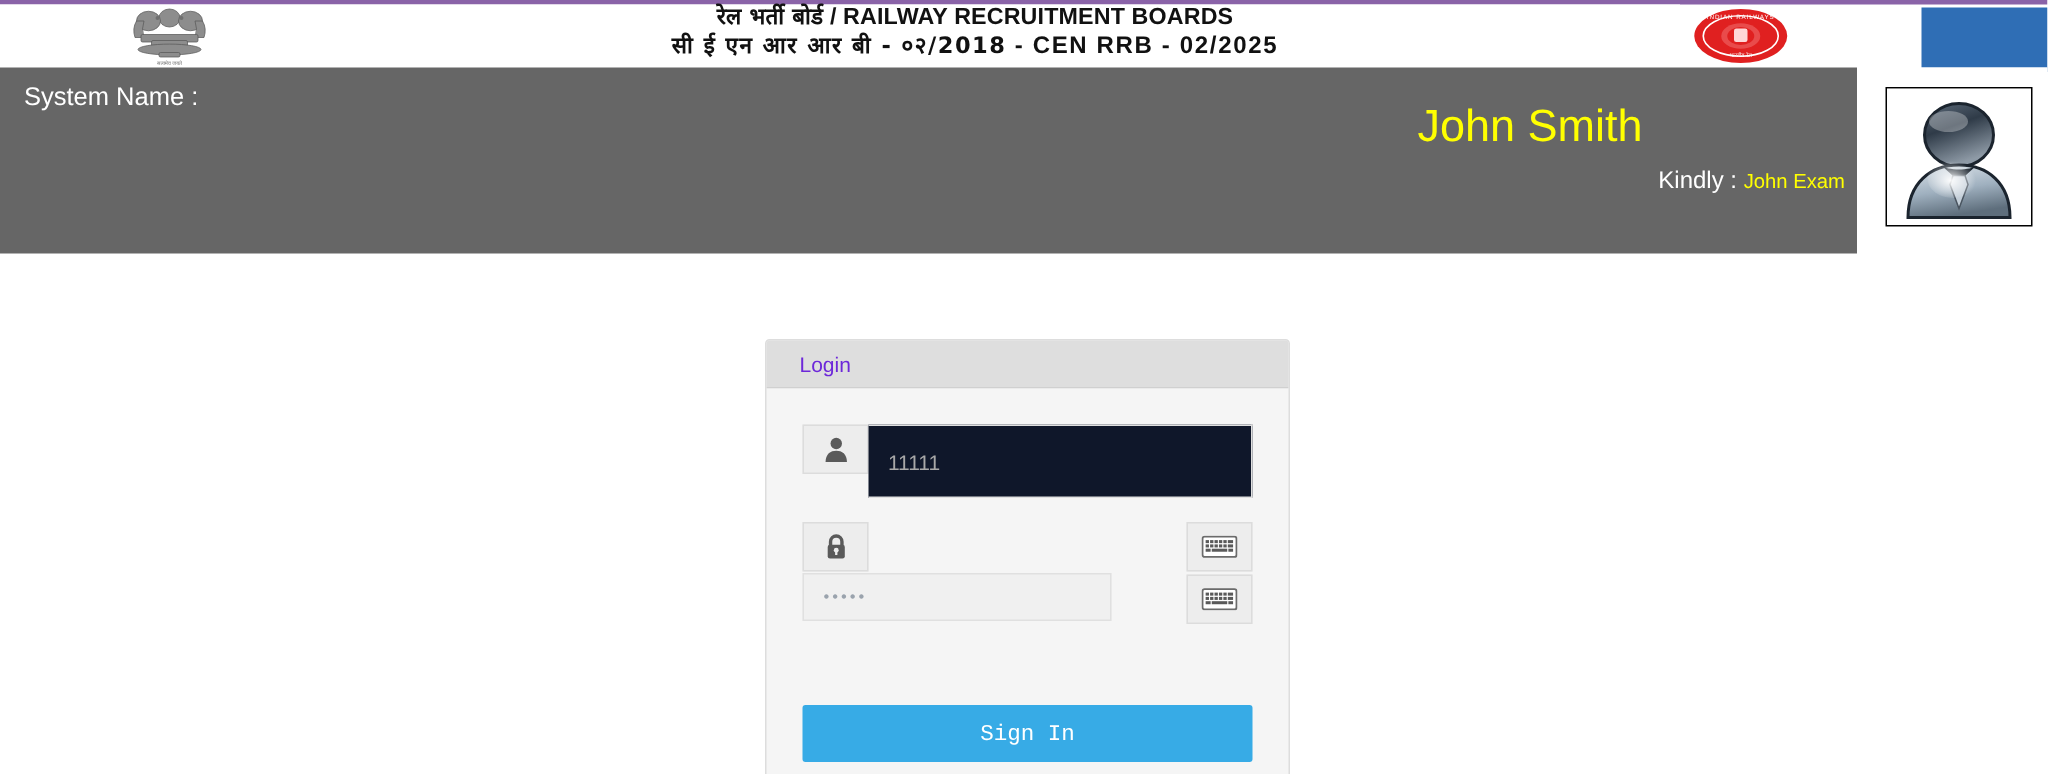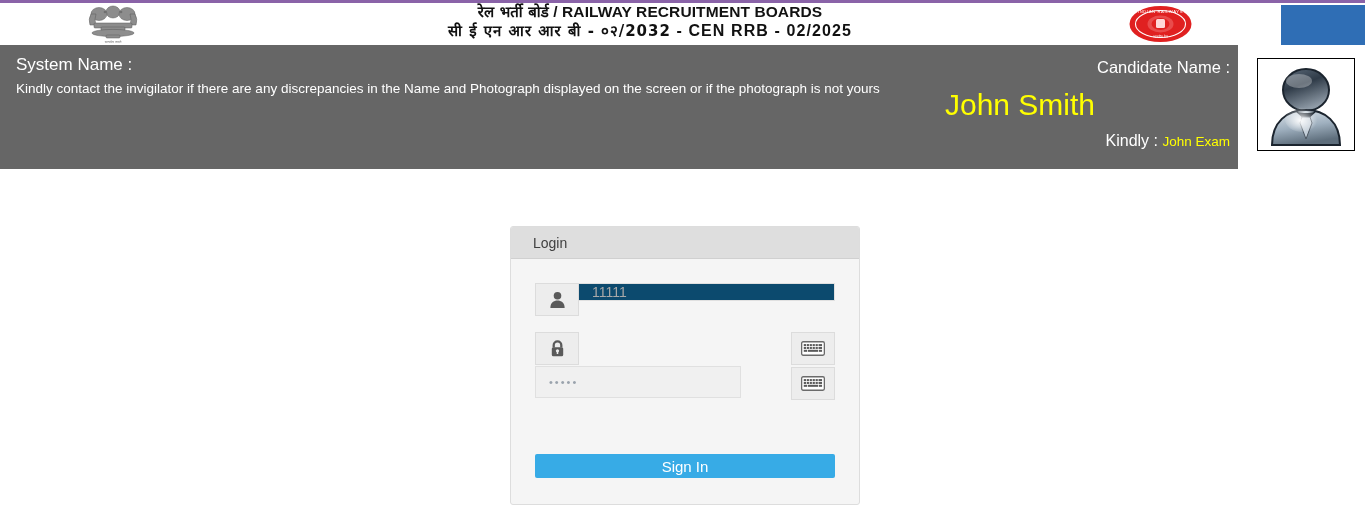--- a/index.html
+++ b/index.html
@@ -175,43 +175,43 @@
     background: #dedede;
     border-bottom: 1px solid #d0d0d0;
     border-radius: 2px 2px 0 0;
     display: flex;
     align-items: center;
     padding-left: 22px;
     box-sizing: border-box;
   }
   .login-head-title {
     font-size: 14px;
-    color: #404040;
+    color: #6d28d9;
   }
   .login-body {
     padding: 24px 24px 26px 24px;
   }
 
   .field-row {
     display: flex;
     align-items: flex-start;
   }
   .icon-box {
     width: 44px; height: 33px;
     background: #ededed;
     border: 1px solid #dcdcdc;
     box-sizing: border-box;
     display: flex;
     align-items: center;
     justify-content: center;
     flex: 0 0 auto;
   }
   .text-input {
-    height: 18px;
-    background: #0c4a6e;
+    height: 49px;
+    background: #0f172a;
     border: 1px solid #e0e0e0;
     border-left: none;
     box-sizing: border-box;
     display: flex;
     align-items: center;
     padding-left: 13px;
     font-size: 14px;
     color: #a8a8a8;
     flex: 1 1 auto;
   }
@@ -253,27 +253,27 @@
     box-sizing: border-box;
     display: flex;
     align-items: center;
     justify-content: center;
   }
   .kbd-btn + .kbd-btn { margin-top: 2px; }
 
   .signin-btn {
     margin-top: 54px;
     width: 300px;
-    height: 24px;
+    height: 38px;
     background: #37abe6;
     border: none;
     border-radius: 2px;
     color: #ffffff;
     font-size: 15px;
-    font-family: Liberation Sans, sans-serif;
+    font-family: Liberation Mono, monospace;
     cursor: pointer;
     display: flex;
     align-items: center;
     justify-content: center;
   }
 </style>
 </head>
 <body>
 
 <div class="top-rule"></div>
@@ -300,21 +300,21 @@
         </g>
         <text x="37" y="40" font-size="3.4" fill="#777777" text-anchor="middle" font-family="DejaVu Sans, sans-serif">सत्यमेव जयते</text>
       </svg>
     </div>
 
     <div class="masthead-titles">
       <div class="title-line1">
         <span class="hindi">रेल भर्ती बोर्ड</span><span> / </span><span>RAILWAY RECRUITMENT BOARDS</span>
       </div>
       <div class="title-line2">
-        <span class="hindi">सी ई एन  आर  आर  बी  -  ०२/2032</span><span>  -  </span><span>CEN  RRB  -  02/2025</span>
+        <span class="hindi">सी ई एन  आर  आर  बी  -  ०२/2018</span><span>  -  </span><span>CEN  RRB  -  02/2025</span>
       </div>
     </div>
 
     <div class="rail-seal">
       <svg viewBox="0 0 97 38" width="97" height="38" aria-hidden="true">
         <ellipse cx="48.5" cy="19" rx="31" ry="18" fill="#e02020"></ellipse>
         <ellipse cx="48.5" cy="19" rx="25" ry="13.5" fill="none" stroke="#ffffff" stroke-width="1.1"></ellipse>
         <ellipse cx="48.5" cy="19" rx="13" ry="8.5" fill="#f07070" opacity="0.55"></ellipse>
         <ellipse cx="48.5" cy="19" rx="9" ry="6" fill="#e02020"></ellipse>
         <rect x="44" y="14" width="9" height="9" rx="1.5" fill="#ffd7d7"></rect>
@@ -325,25 +325,23 @@
 
     <div class="blue-block"></div>
   </div>
 </div>
 
 <div class="banner">
   <div class="banner-gray">
 
     <div class="banner-left">
       <div class="sys-label">System Name :</div>
-      <div class="disclaimer">Kindly contact the invigilator if there are any discrepancies in the Name and Photograph displayed on the screen or if the photograph is not yours</div>
     </div>
 
     <div class="banner-right">
-      <div class="cand-label">Candidate Name :</div>
       <div class="cand-value">John Smith</div>
       <div class="subject-row">
         <span>Kindly :</span>
         <span class="subject-value">John Exam</span>
       </div>
     </div>
   </div>
 
   <div class="photo-panel">
     <div class="photo-frame">

